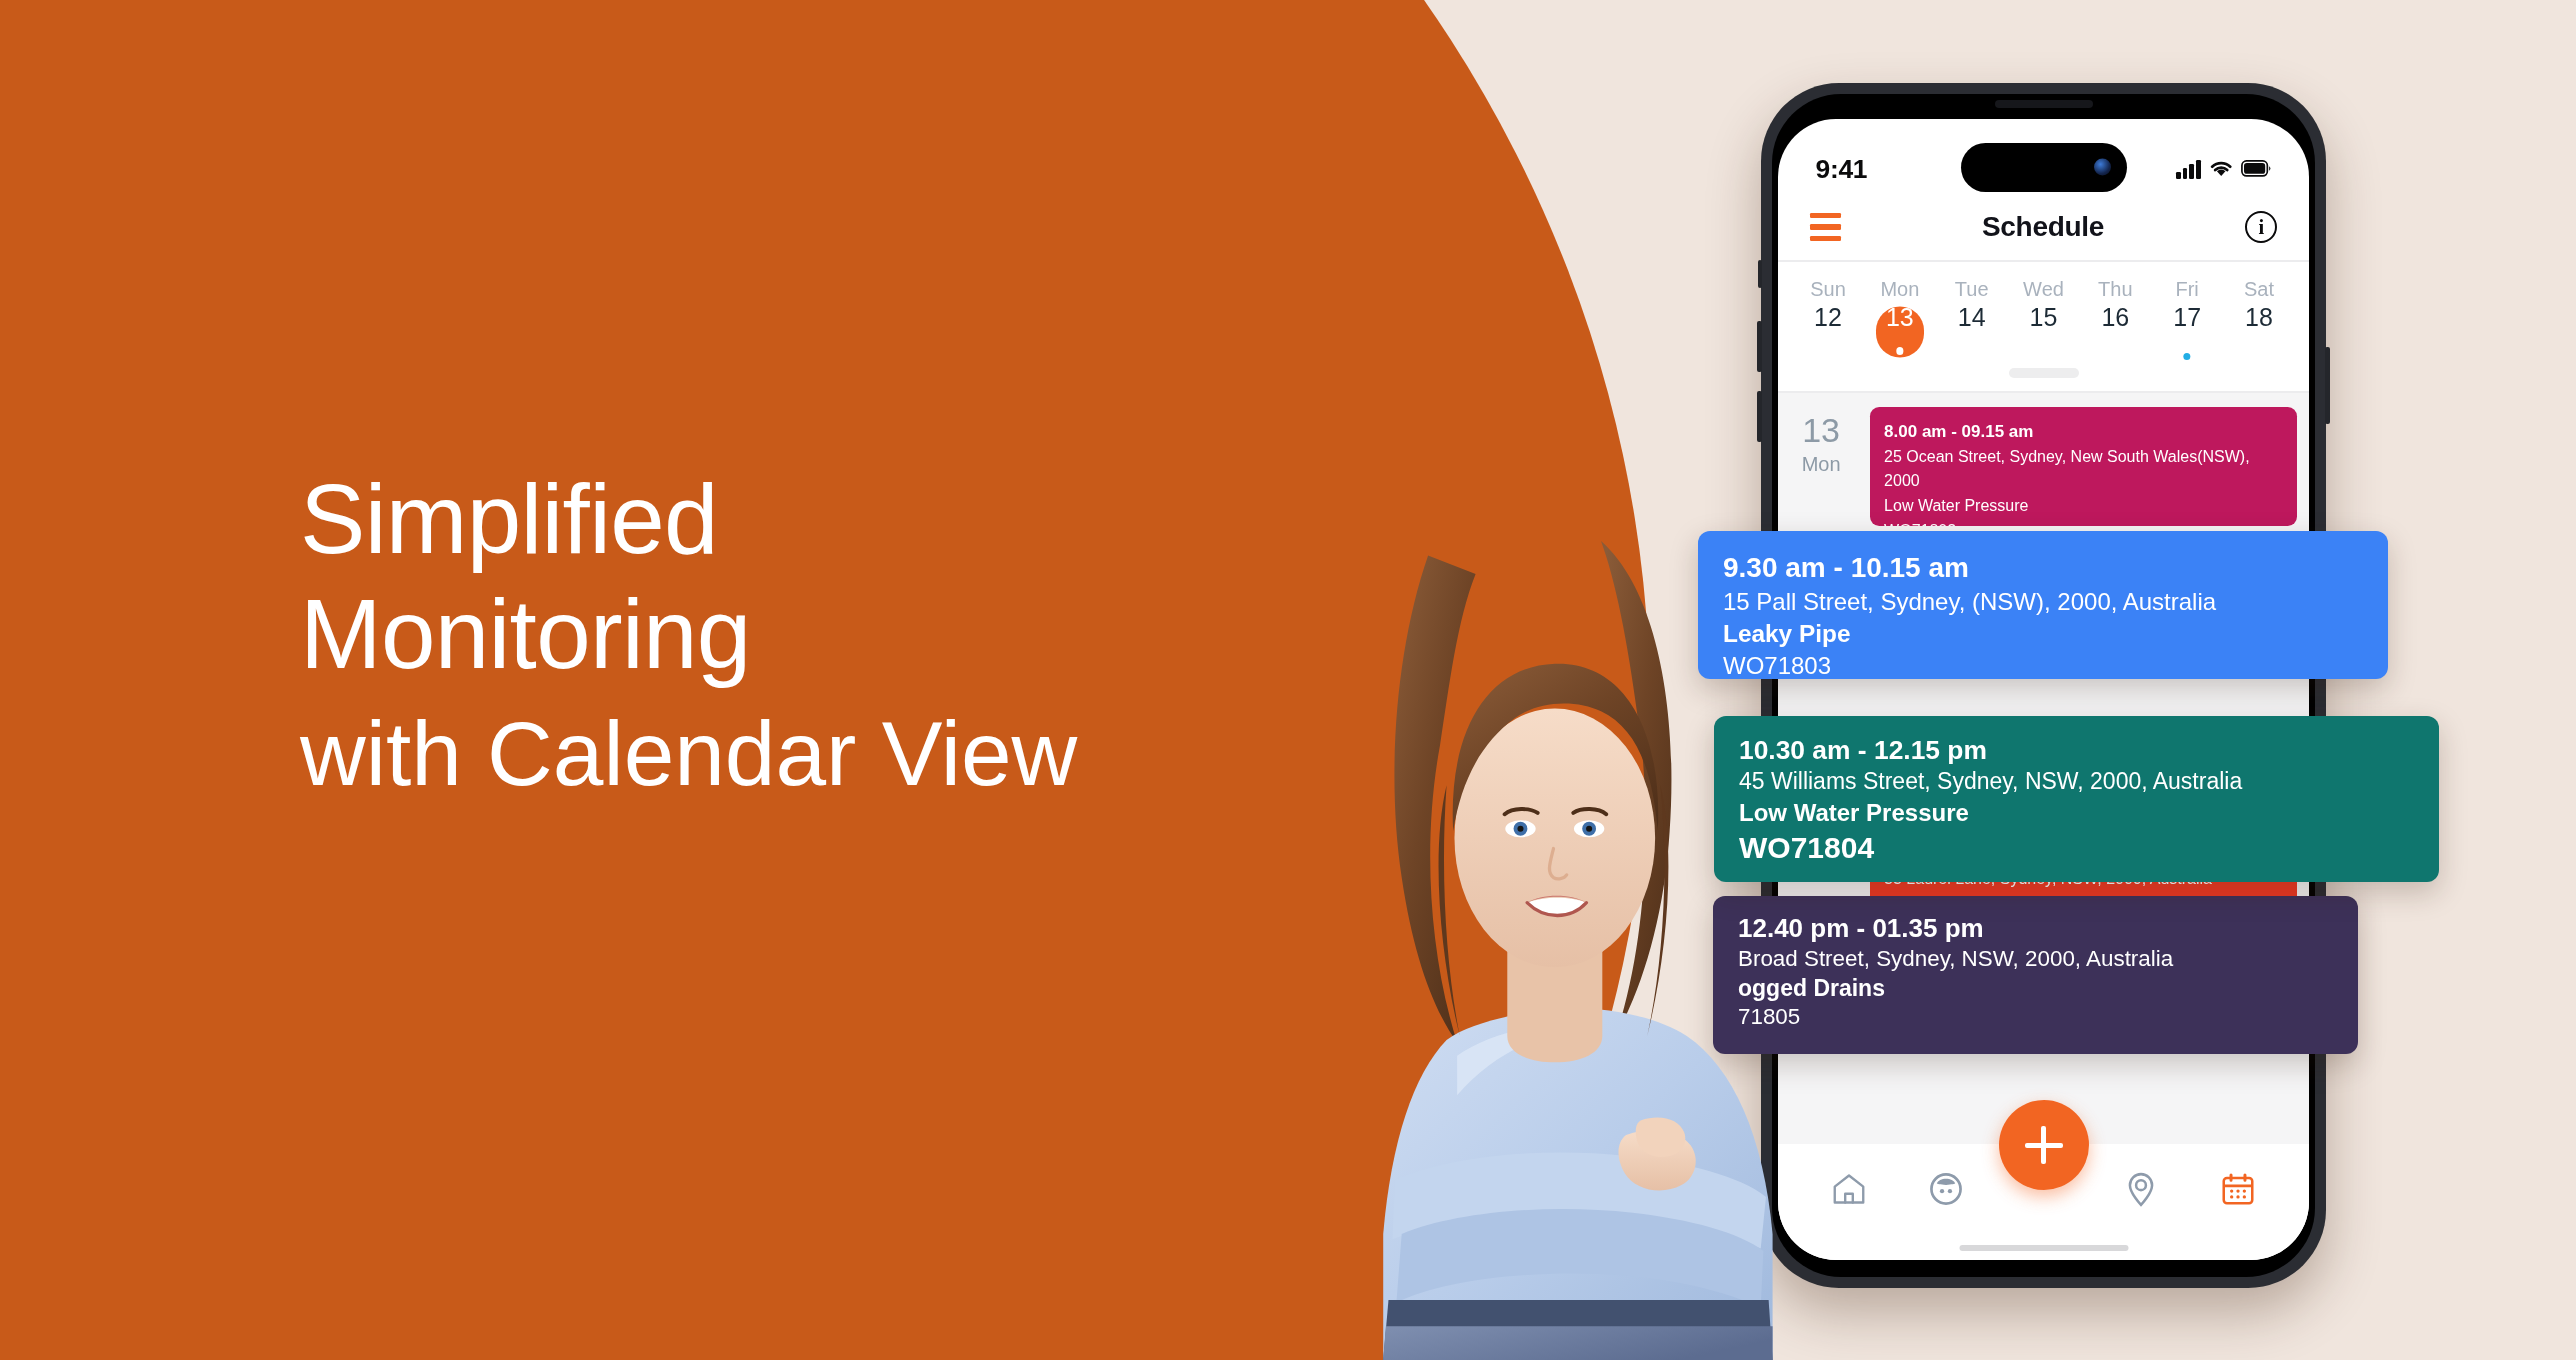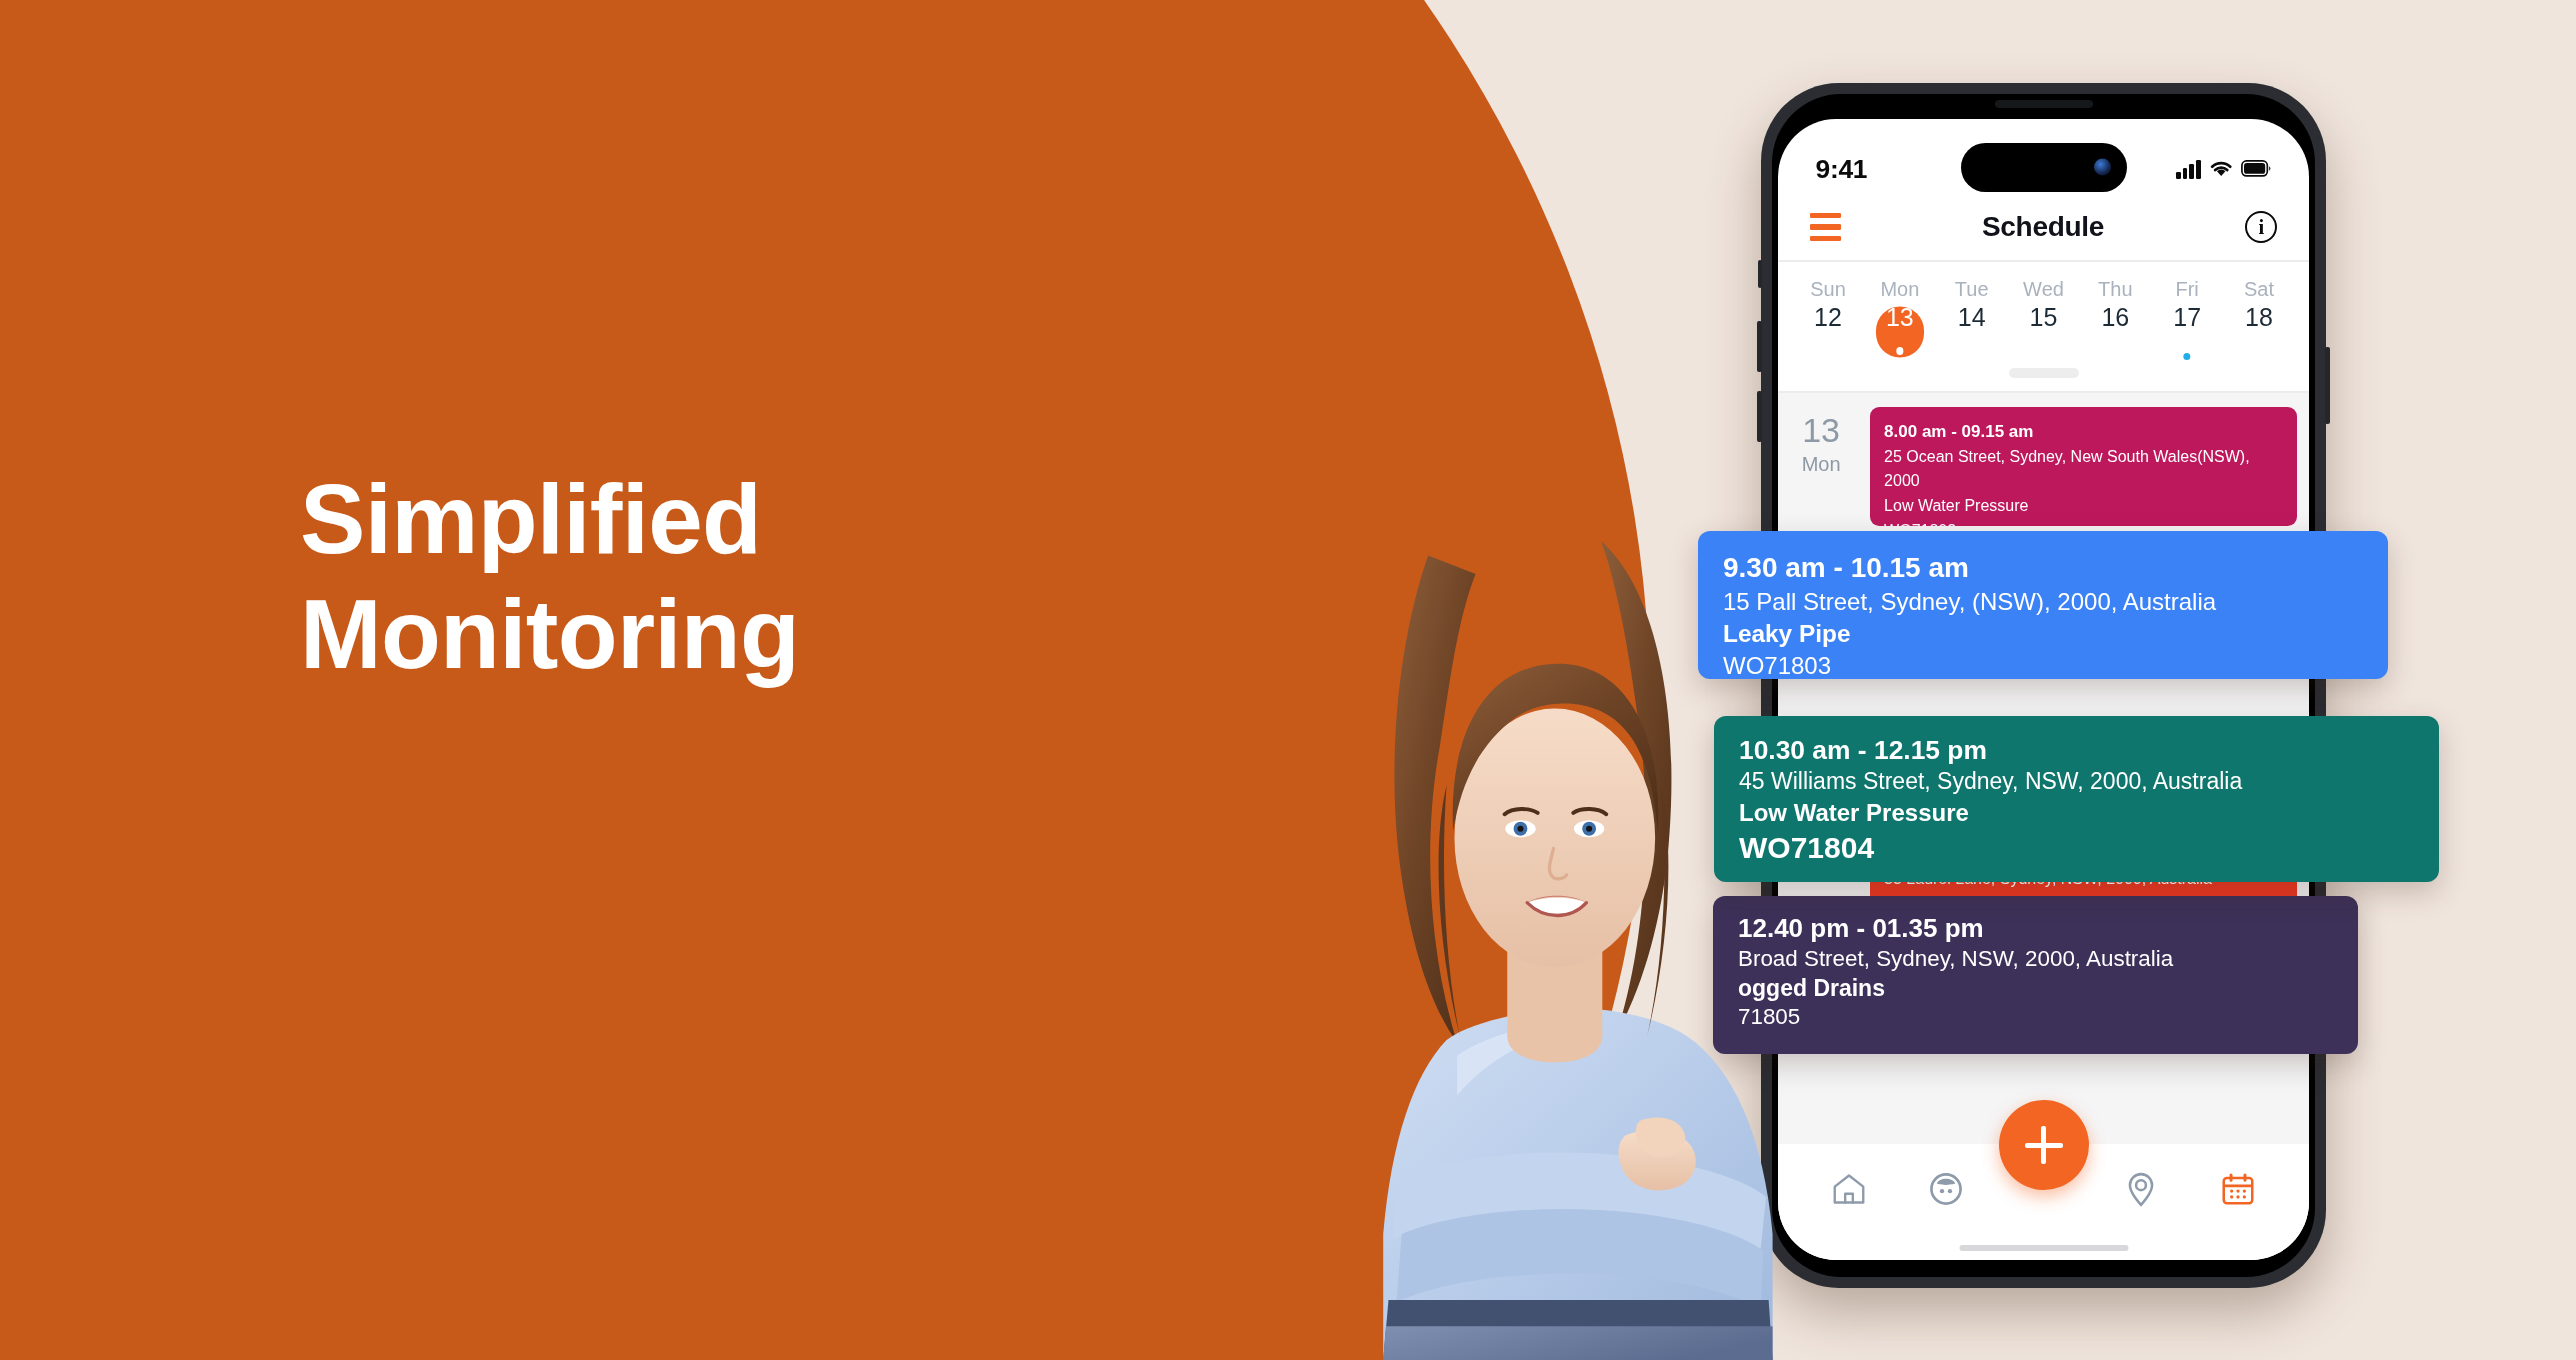--- a/index.html
+++ b/index.html
@@ -17,21 +17,21 @@
     border-radius:50%;
     background:#C85A19;
   }
 
   
   #headline{
     position:absolute;left:300px;top:462px;width:1089px;
     color:#ffffff;z-index:40;
   }
   .hl-line{
-    font-size:98px;line-height:1.17;font-weight:700;
+    font-size:98px;line-height:1.17;font-weight:400;
     letter-spacing:-0.7px;white-space:nowrap;
   }
   .hl-sub{
     font-size:91px;line-height:1.17;font-weight:300;
     letter-spacing:0px;white-space:nowrap;margin-top:9.2px;
   }
 
   
   #phone{
     position:absolute;left:1761px;top:83px;
@@ -211,20 +211,21 @@
 </style>
 </head>
 <body>
 
 <div id="bg-beige"></div>
 <div id="bg-orange"></div>
 
 <div id="headline">
   <div class="hl-line">Simplified</div>
   <div class="hl-line">Monitoring</div>
+  <div class="hl-sub">with Calendar View</div>
 </div>
 
 <div id="phone">
   <span class="side-btn" id="sb-silent"></span>
   <span class="side-btn" id="sb-volup"></span>
   <span class="side-btn" id="sb-voldn"></span>
   <span class="side-btn" id="sb-power"></span>
 
   <div id="phone-inner">
     <div id="earpiece"></div>

